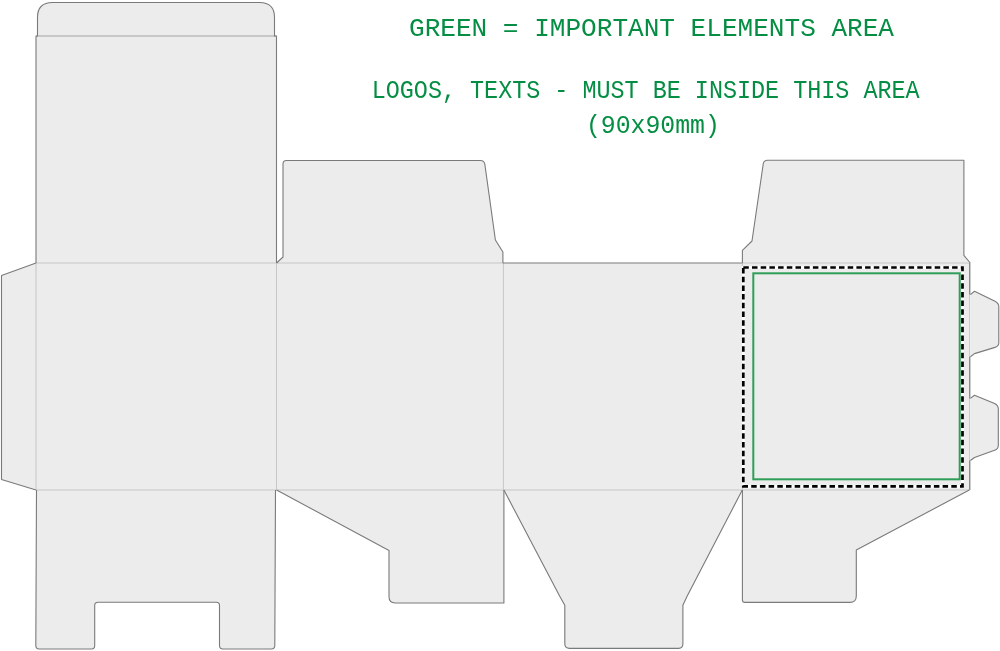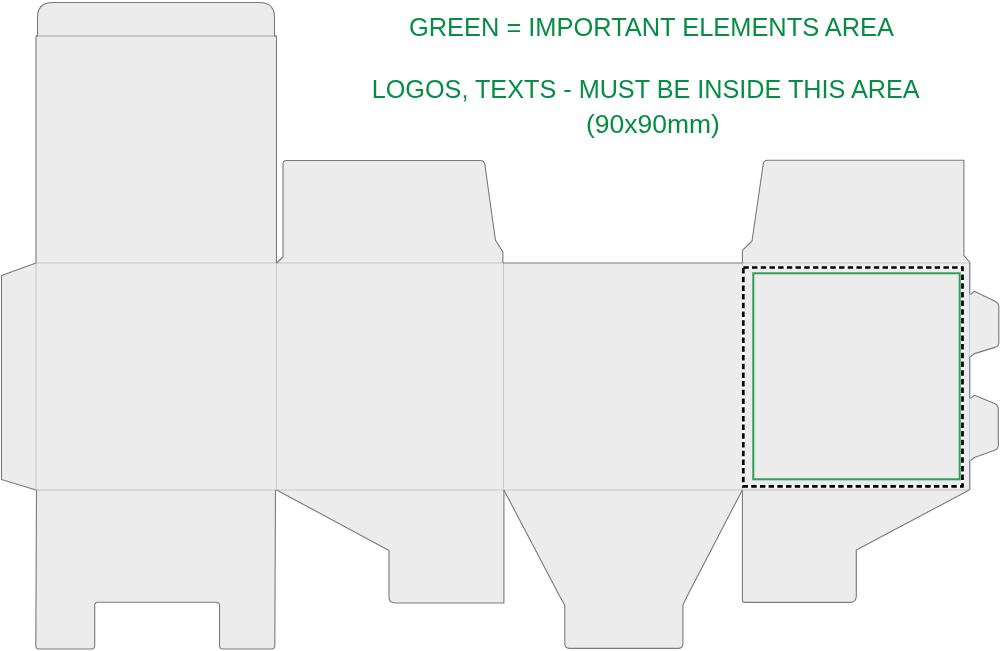--- a/index.html
+++ b/index.html
@@ -1,17 +1,17 @@
 <!DOCTYPE html>
 <html><head>
 <meta charset="utf-8">
 <style>
   html,body{margin:0;padding:0;background:#ffffff;}
   .stage{position:relative;width:1000px;height:651px;overflow:hidden;background:#ffffff;
-         font-family:Liberation Sans, sans-serif;}
+         font-family:Liberation Mono, monospace;}
   svg{position:absolute;left:0;top:0;}
 </style>
 </head>
 <body>
 <div class="stage">
 
 <svg width="1000" height="651" viewBox="0 0 1000 651">
   <g fill="#ececec" stroke="none">
 
     <polygon points="36,263 1.5,275.5 1.5,479.5 36,490"></polygon>

